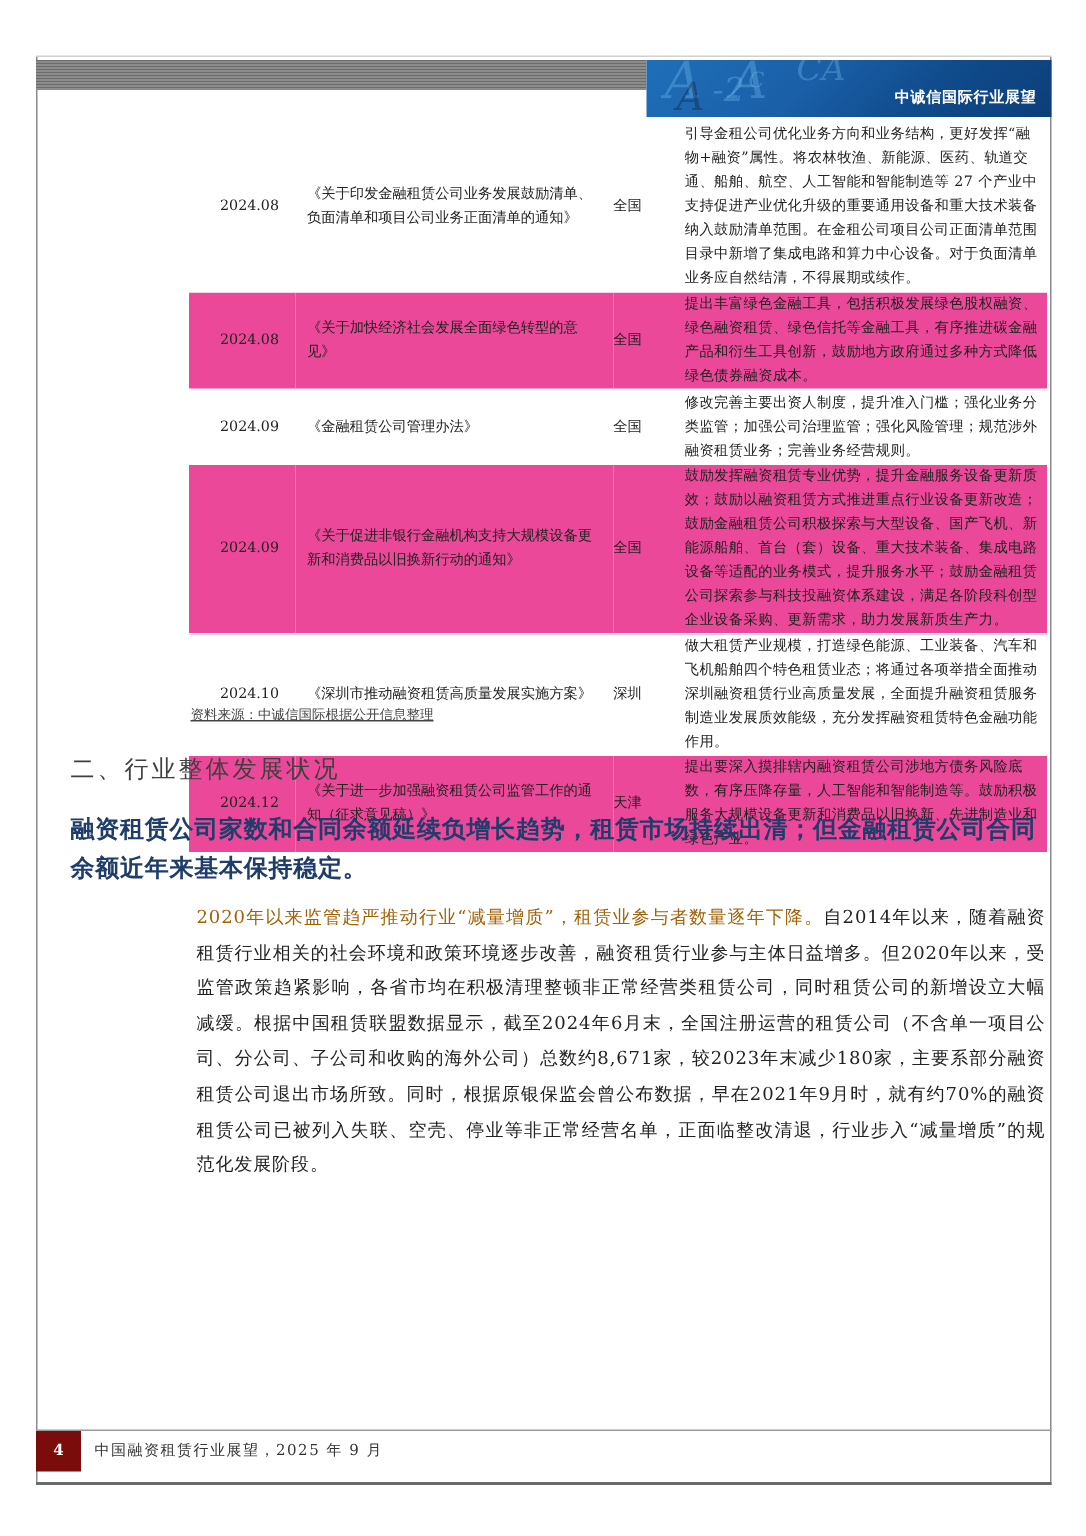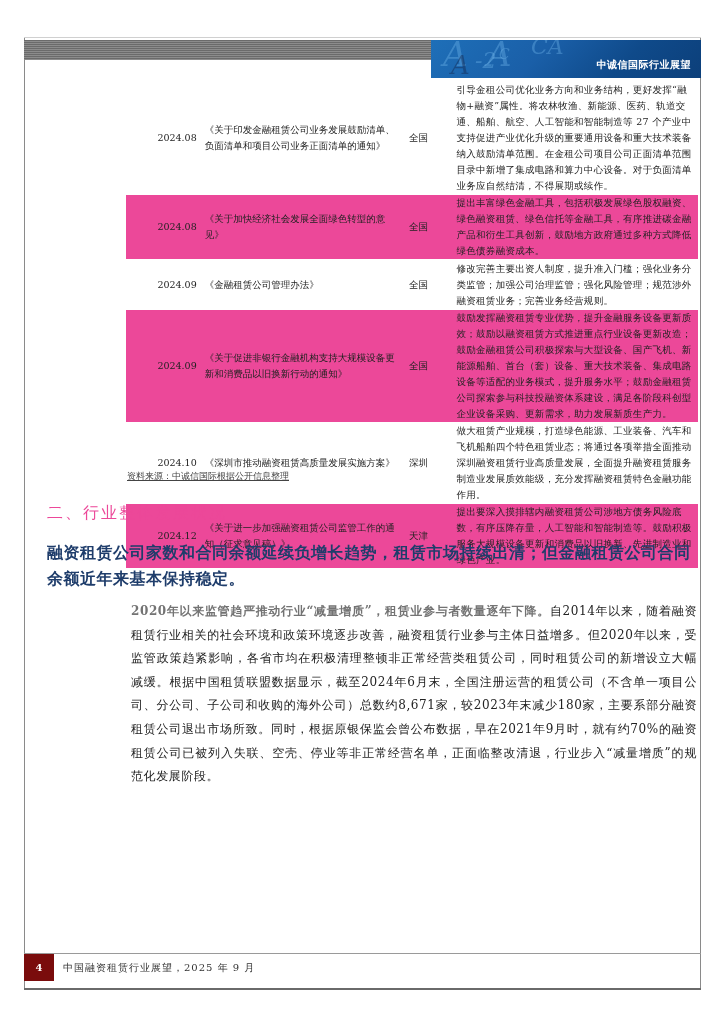--- a/index.html
+++ b/index.html
@@ -15,35 +15,35 @@
   .header-banner { position: absolute; left: 431px; top: 40px; width: 270px; height: 38px;
     background: linear-gradient(135deg, #1e6fb8 0%, #1a5fa8 40%, #0f4a8a 70%, #0c3f7a 100%); overflow: hidden; }
   .banner-deco { position: absolute; font-family: "DejaVu Serif", serif; font-style: italic; color: rgba(120,190,240,0.35); font-size: 28px; }
   .banner-title { position: absolute; right: 10px; bottom: 6px; color: #ffffff; font-family: "DejaVu Sans", sans-serif;
     font-size: 10px; font-weight: bold; letter-spacing: 0.5px; }
 
   .policy-table { position: absolute; left: 126px; top: 82px; width: 572px; border-collapse: collapse;
     font-size: 9.5px; line-height: 16px; }
   .policy-table td { padding: 0; vertical-align: middle; }
   .policy-table tr.hl td { background: #ec4899; }
-  .policy-table td.date { width: 58px; text-align: right; padding-left: 10px; }
+  .policy-table td.date { width: 58px; text-align: center; padding-left: 10px; }
   .policy-table td.title { width: 188px; text-align: left; padding: 0 8px; }
   .policy-table td.region { width: 40px; }
   .policy-table td.content { width: 228px; text-align: left; padding: 0 4px 0 6px; letter-spacing: 0.3px; }
   .policy-table tr.sep td { border-top: 1px solid #ffffff; }
 
   .source { position: absolute; left: 127px; top: 470px; font-size: 9px; color: #444; text-decoration: underline; }
 
   .section-heading { position: absolute; left: 47px; top: 503px; font-family: "DejaVu Sans", sans-serif;
-    font-size: 16px; color: #ec4899; letter-spacing: 2px; }
+    font-size: 16px; color: #404040; letter-spacing: 2px; }
   .summary { position: absolute; left: 47px; top: 540px; width: 650px; font-family: "DejaVu Sans", sans-serif;
     font-size: 16px; font-weight: bold; color: #1f3d6b; line-height: 26px; letter-spacing: 0.5px; }
 
   .body-para { position: absolute; left: 131px; top: 600px; width: 566px; font-size: 12px; line-height: 23.6px; color: #222; letter-spacing: 0.6px; text-align: justify; }
-  .body-para .lead { font-weight: bold; color: #737373; }
+  .body-para .lead { font-weight: normal; color: #a16207; }
 
   .footer-line { position: absolute; left: 24px; top: 953px; width: 677px; height: 1px; background: #9a9a9a; }
   .footer-num { position: absolute; left: 24px; top: 954px; width: 30px; height: 27px; background: #7a0c0c; color: #fff;
     font-size: 10px; text-align: center; line-height: 27px; font-weight: bold; }
   .footer-text { position: absolute; left: 63px; top: 954px; line-height: 27px; font-size: 10px; color: #333; letter-spacing: 1px; }
 </style>
 </head>
 <body>
 
 <div class="frame-top"></div>

